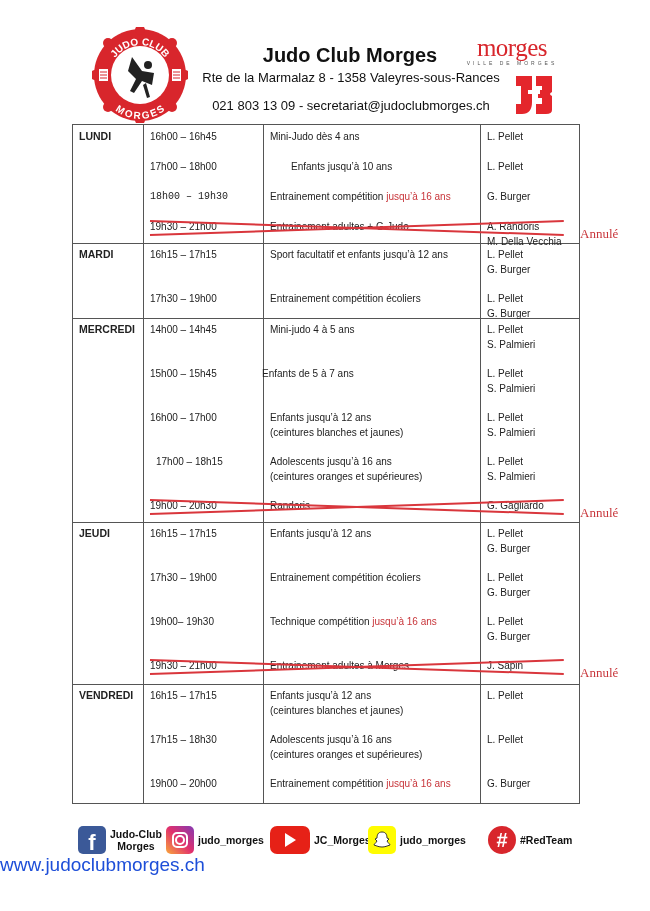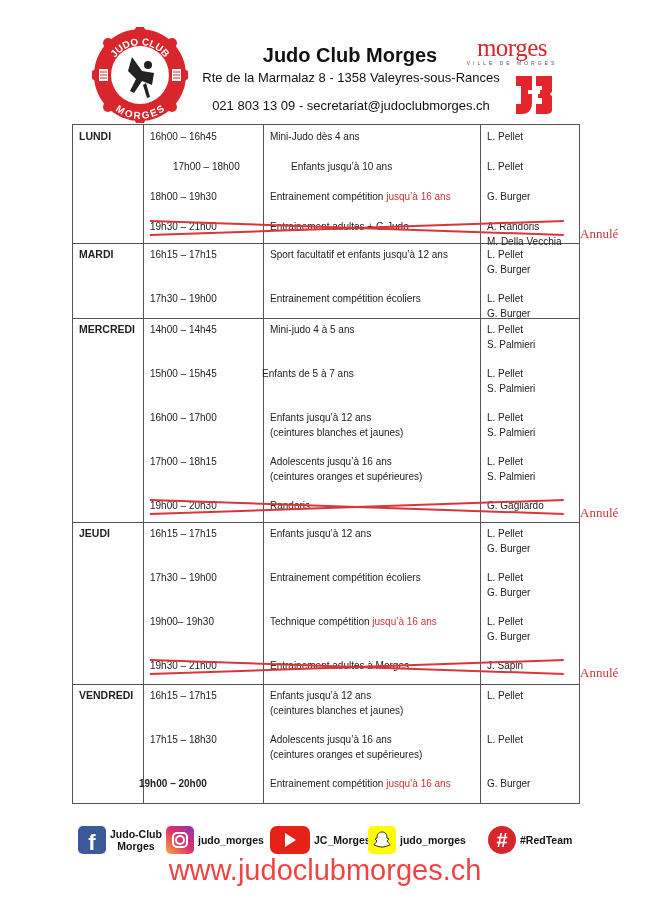--- a/index.html
+++ b/index.html
@@ -28,21 +28,21 @@
   .day { font-weight: bold; font-size: 10.5px; }
   .red { color: #c8353a; }
   .strike { position: absolute; height: 2px; background: #d9363c; transform-origin: left center; }
   .annule { position: absolute; font-family: "Liberation Serif", serif; font-size: 13px; color: #c8353a; }
 
   
   #social { left: 78px; top: 826px; width: 500px; height: 32px; }
   .soc { position: absolute; top: 0; display: flex; align-items: center; }
   .soc-icon { width: 28px; height: 28px; border-radius: 5px; display: flex; align-items: center; justify-content: center; }
   .soc-label { font-size: 10.5px; font-weight: bold; margin-left: 4px; line-height: 12px; color: #111; }
-  #website { left: 0; width: 650px; top: 854px; text-align: center; font-size: 29px; color: #ef4444; }
+  #website { left: 0; width: 650px; top: 854px; font-size: 19px; color: #1d4ed8; }
 </style>
 </head>
 <body>
 
 <div id="club-logo" class="abs">
   <svg width="96" height="96" viewBox="0 0 96 96">
     <circle cx="48" cy="48" r="46" fill="#d8262c"></circle>
     <g fill="#d8262c">
       <circle cx="48" cy="3" r="5"></circle>
         <circle cx="48" cy="93" r="5"></circle>
@@ -107,26 +107,26 @@
   <div class="hline" style="top:193px"></div>
   <div class="hline" style="top:397px"></div>
   <div class="hline" style="top:559px"></div>
   <div id="rows">
       <div class="cell day" style="left: 6px; top: 4px;">LUNDI</div>
       <div class="cell" style="left: 77px; top: 4px;">16h00 – 16h45</div>
       <div class="cell" style="left: 197px; top: 4px;"><span>Mini-Judo dès 4 ans</span></div>
       <div class="cell" style="left: 414px; top: 4px;">
         <div>L. Pellet</div>
       </div>
-      <div class="cell" style="left: 77px; top: 34px; margin-left: 23px;">17h00 – 18h00</div>
+      <div class="cell" style="left: 77px; top: 34px;">17h00 – 18h00</div>
       <div class="cell" style="left: 197px; top: 34px; margin-left: 21px;"><span>Enfants jusqu’à 10 ans</span></div>
       <div class="cell" style="left: 414px; top: 34px;">
         <div>L. Pellet</div>
       </div>
-      <div class="cell" style="left: 77px; top: 64px;">18h00 – 19h30</div>
+      <div class="cell" style="left: 77px; top: 64px; font-family: Liberation Mono, monospace;">18h00 – 19h30</div>
       <div class="cell" style="left: 197px; top: 64px;"><span>Entrainement compétition </span><span class="red">jusqu’à 16 ans</span></div>
       <div class="cell" style="left: 414px; top: 64px;">
         <div>G. Burger</div>
       </div>
       <div class="cell" style="left: 77px; top: 94px;">19h30 – 21h00</div>
       <div class="cell" style="left: 197px; top: 94px;"><span>Entrainement adultes + G-Judo</span></div>
       <div class="cell" style="left: 414px; top: 94px;">
         <div>A. Randoris</div>
         <div>M. Della Vecchia</div>
       </div>
@@ -155,21 +155,21 @@
       <div class="cell" style="left: 414px; top: 241px;">
         <div>L. Pellet</div>
         <div>S. Palmieri</div>
       </div>
       <div class="cell" style="left: 77px; top: 285px;">16h00 – 17h00</div>
       <div class="cell" style="left: 197px; top: 285px;"><span>Enfants jusqu’à 12 ans</span><div>(ceintures blanches et jaunes)</div></div>
       <div class="cell" style="left: 414px; top: 285px;">
         <div>L. Pellet</div>
         <div>S. Palmieri</div>
       </div>
-      <div class="cell" style="left: 77px; top: 329px;">17h00 – 18h15</div>
+      <div class="cell" style="left: 83px; top: 329px;">17h00 – 18h15</div>
       <div class="cell" style="left: 197px; top: 329px;"><span>Adolescents jusqu’à 16 ans</span><div>(ceintures oranges et supérieures)</div></div>
       <div class="cell" style="left: 414px; top: 329px;">
         <div>L. Pellet</div>
         <div>S. Palmieri</div>
       </div>
       <div class="cell" style="left: 77px; top: 373px;">19h00 – 20h30</div>
       <div class="cell" style="left: 197px; top: 373px;"><span>Randoris</span></div>
       <div class="cell" style="left: 414px; top: 373px;">
         <div>G. Gagliardo</div>
       </div>
@@ -201,21 +201,21 @@
       <div class="cell" style="left: 77px; top: 563px;">16h15 – 17h15</div>
       <div class="cell" style="left: 197px; top: 563px;"><span>Enfants jusqu’à 12 ans</span><div>(ceintures blanches et jaunes)</div></div>
       <div class="cell" style="left: 414px; top: 563px;">
         <div>L. Pellet</div>
       </div>
       <div class="cell" style="left: 77px; top: 607px;">17h15 – 18h30</div>
       <div class="cell" style="left: 197px; top: 607px;"><span>Adolescents jusqu’à 16 ans</span><div>(ceintures oranges et supérieures)</div></div>
       <div class="cell" style="left: 414px; top: 607px;">
         <div>L. Pellet</div>
       </div>
-      <div class="cell" style="left: 66px; top: 651px; font-weight: bold;">19h00 – 20h00</div>
+      <div class="cell" style="left: 77px; top: 651px;">19h00 – 20h00</div>
       <div class="cell" style="left: 197px; top: 651px;"><span>Entrainement compétition </span><span class="red">jusqu’à 16 ans</span></div>
       <div class="cell" style="left: 414px; top: 651px;">
         <div>G. Burger</div>
       </div>
     </div>
 </div>
 
 <div id="annule-layer">
     <div class="strike" style="left: 150px; top: 220px; width: 414.237px; transform: rotate(1.9368deg);"></div>
     <div class="strike" style="left: 150px; top: 234px; width: 414.237px; transform: rotate(-1.9368deg);"></div>

